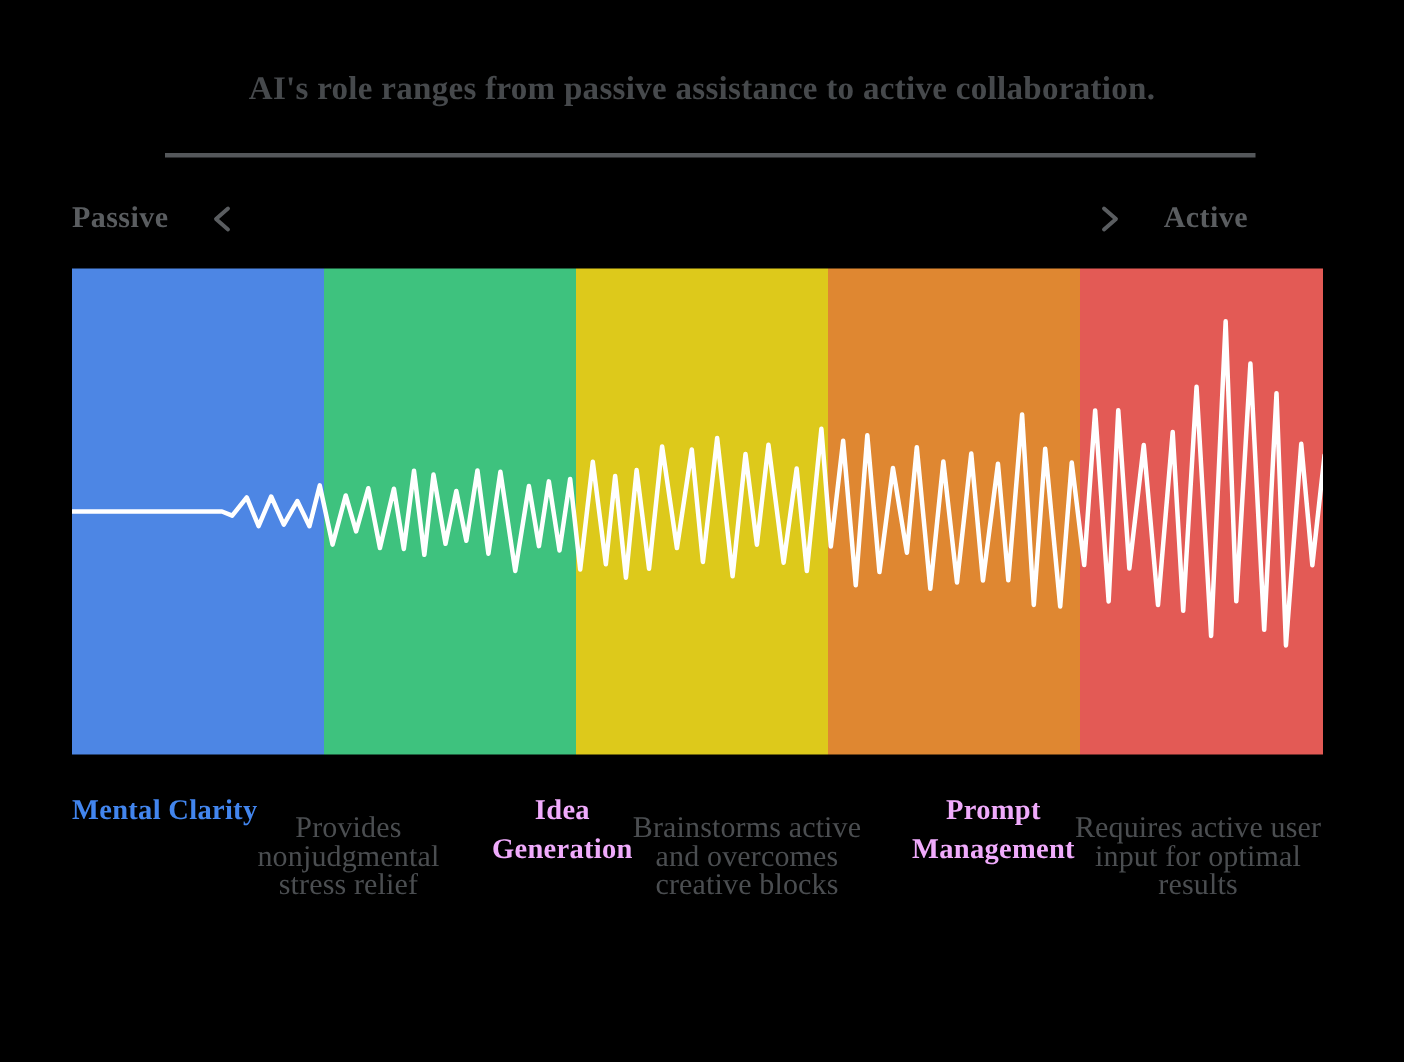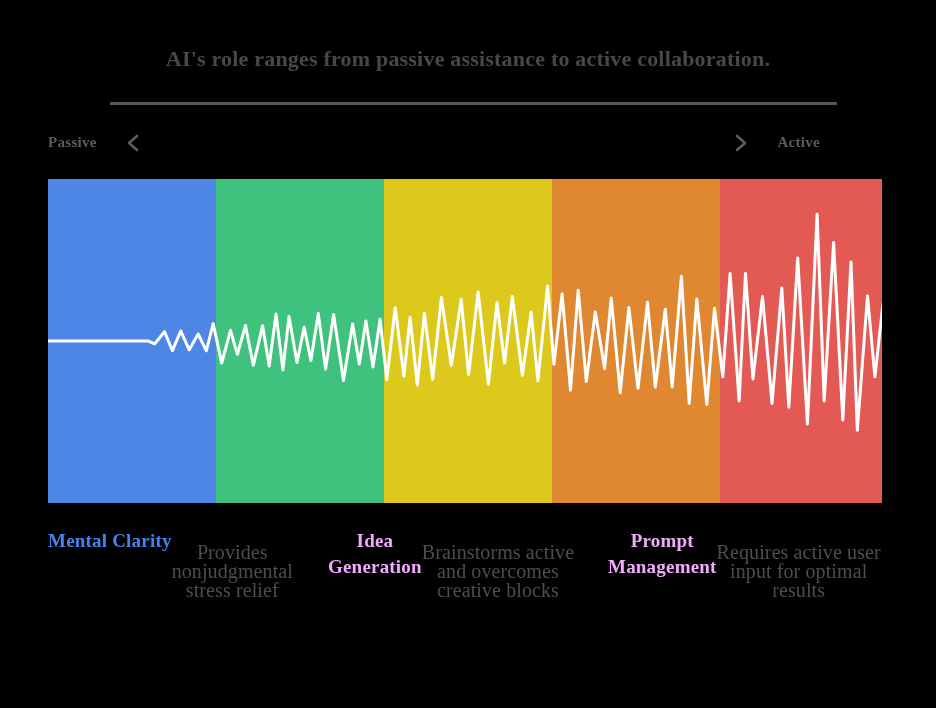--- a/index.html
+++ b/index.html
@@ -13,25 +13,25 @@
   .title{
     position:absolute;top:46px;left:0;width:936px;
     text-align:center;
     font-size:22px;font-weight:700;letter-spacing:.2px;
   }
   .divider{
     position:absolute;top:102px;left:110px;width:727px;height:3px;
   }
   .axis-left,.axis-right{
     position:absolute;top:134px;
-    display:flex;align-items:flex-start;gap:30px;
-    font-size:15px;font-weight:700;letter-spacing:.3px;
+    display:flex;align-items:center;gap:30px;
+    font-size:20px;font-weight:700;letter-spacing:.3px;
   }
   .axis-left{left:48px;}
-  .axis-right{right:62px;}
+  .axis-right{right:50px;}
   .chev{display:block;}
   .bands{
     position:absolute;left:48px;top:179px;width:840px;height:324px;
     display:flex;
   }
   .band{flex:1 1 0;height:100%;}
   .wave-svg{position:absolute;left:0;top:0;width:840px;height:324px;}
   .labels{
     position:absolute;left:48px;top:528px;width:840px;
     display:flex;

